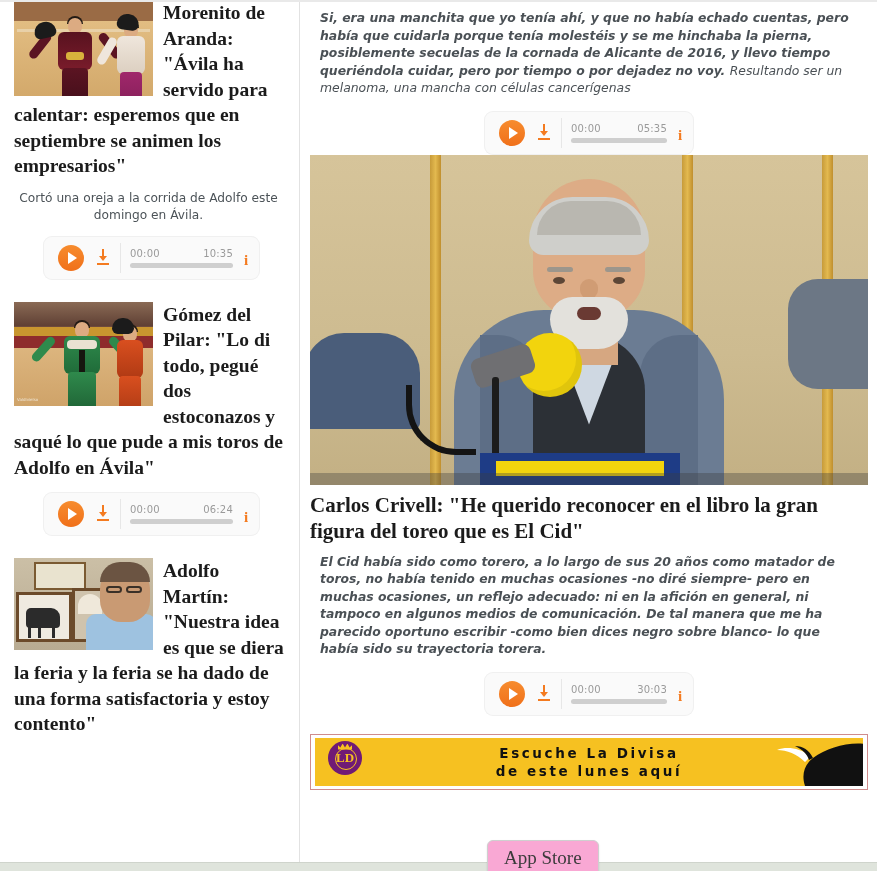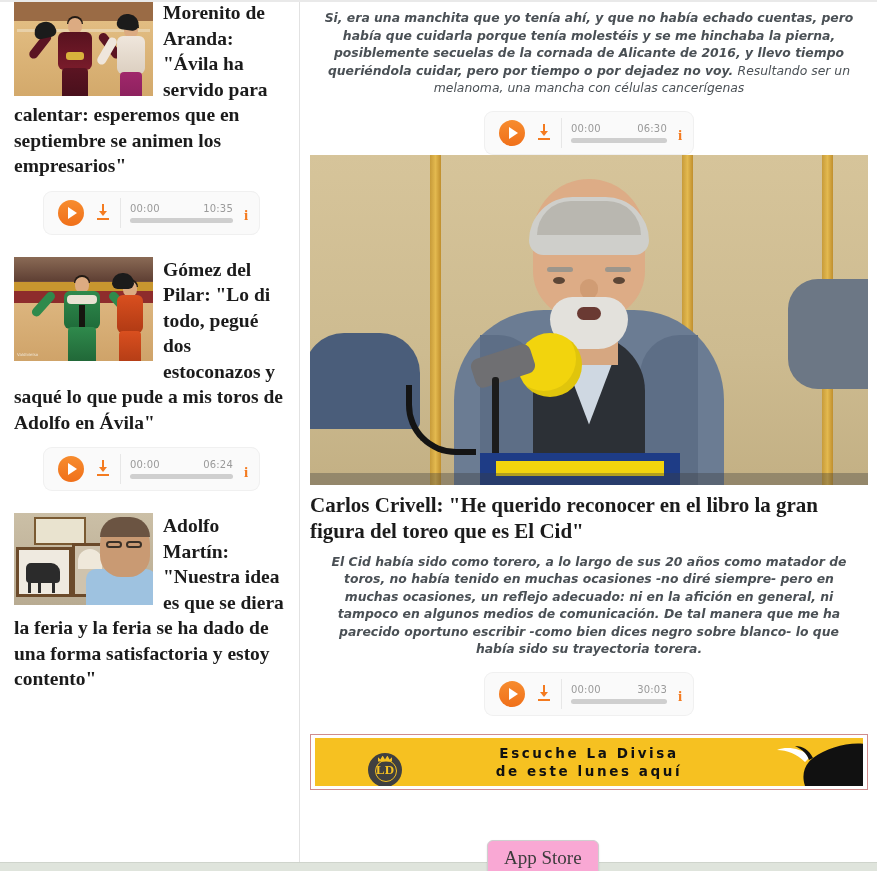--- a/index.html
+++ b/index.html
@@ -181,21 +181,21 @@
   .r-headline {
     font-family: "Liberation Serif", serif;
     font-weight: bold;
     font-size: 21px;
     line-height: 26px;
     color: #1b1b1b;
     margin: 0;
     padding-top: 2px;
   }
   .r-quote {
-    text-align: center;
+    text-align: left;
     font-family: "DejaVu Sans", sans-serif;
     font-style: italic;
     font-weight: bold;
     font-size: 12.4px;
     line-height: 17.5px;
     color: #4a5055;
     margin: 9px 10px 0 10px;
   }
   .r-quote .thin { font-weight: normal; }
   .r-quote-small {
@@ -303,25 +303,24 @@
     height: 56px;
   }
   .ad-inner {
     position: relative;
     height: 48px;
     background: #f6c121;
     overflow: hidden;
   }
   .ad-logo {
     position: absolute;
-    left: 13px; top: 15px;
+    left: 13px; top: 3px;
     width: 34px; height: 34px;
     border-radius: 50%;
-    background: #404040;
-    margin-left: 40px;
+    background: #701a75;
   }
   .ad-logo::after {
     content: "";
     position: absolute;
     left: 7px; top: 7px;
     width: 20px; height: 20px;
     border: 1.6px solid #f6c121;
     border-radius: 50%;
   }
   .ad-crown {
@@ -422,20 +421,21 @@
             <div class="t-hair"></div>
               <div class="t-head"></div>
             <div class="t-torso" style="background:linear-gradient(#efe6dc,#dccfc0);width:28px;"></div>
             <div class="t-legs" style="background:linear-gradient(#a0276b,#7d1d53);border-radius:4px;width:22px;"></div>
             <div class="t-arm" style="left:0;background:#efe6dc;transform:rotate(30deg);"></div>
           </div>
           <div class="montera" style="left:103px;top:14px;transform:rotate(8deg);"></div>
         </div>
         <h2 class="art-title">Morenito de Aranda: "Ávila ha servido para calentar: esperemos que en septiembre se animen los empresarios"</h2>
       </div>
+      <p class="art-sub">Cortó una oreja a la corrida de Adolfo este domingo en Ávila.</p>
 
       <div class="player left-w">
         <div class="pl-play"></div>
         <div class="pl-dl">
             <div class="pl-dlbar"></div>
           </div>
         <div class="pl-divider"></div>
         <div class="pl-body">
           <div class="pl-times">
             <span>00:00</span>
@@ -525,21 +525,21 @@
 
       <div class="player right-w">
         <div class="pl-play"></div>
         <div class="pl-dl">
             <div class="pl-dlbar"></div>
           </div>
         <div class="pl-divider"></div>
         <div class="pl-body">
           <div class="pl-times">
             <span>00:00</span>
-            <span>06:30</span>
+            <span>05:35</span>
           </div>
           <div class="pl-track"></div>
         </div>
         <div class="pl-info">i</div>
       </div>
     </div>
 
 
     <div class="hero">
       <div class="ph hero-bg"></div>

